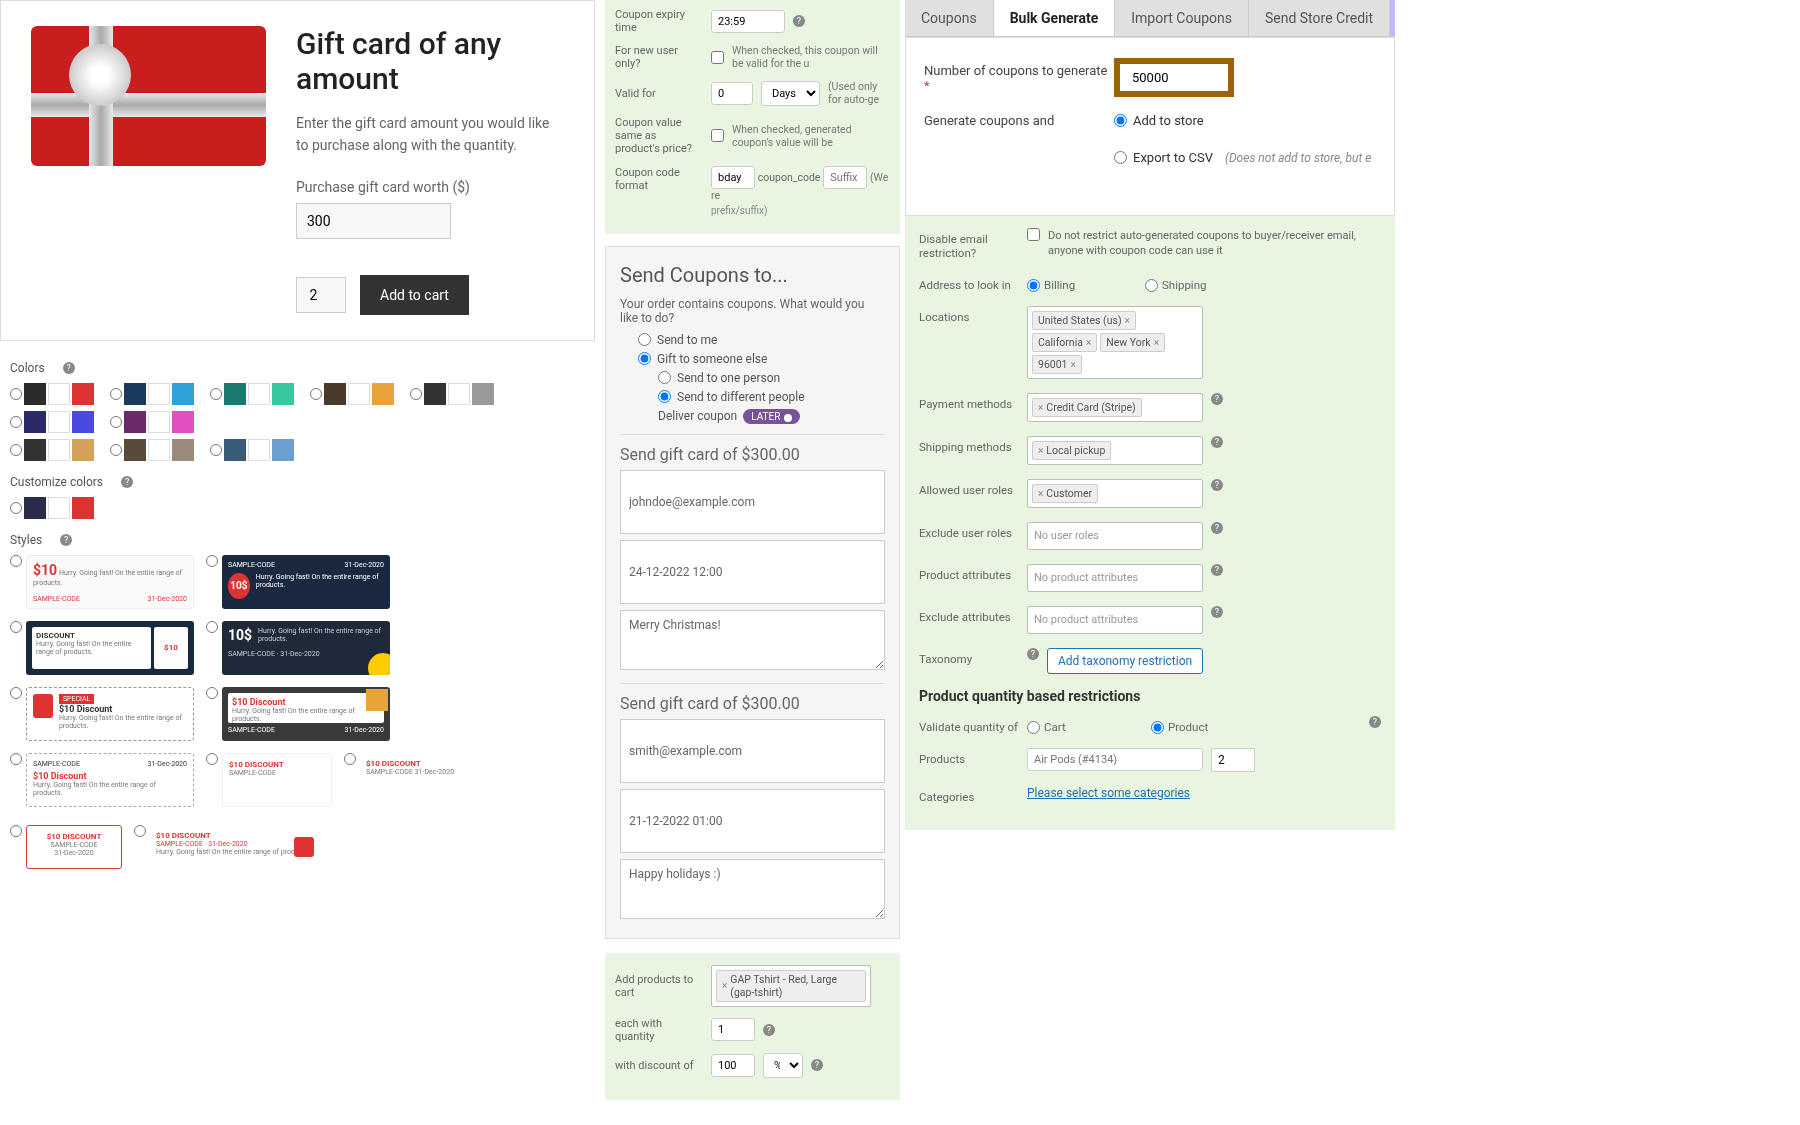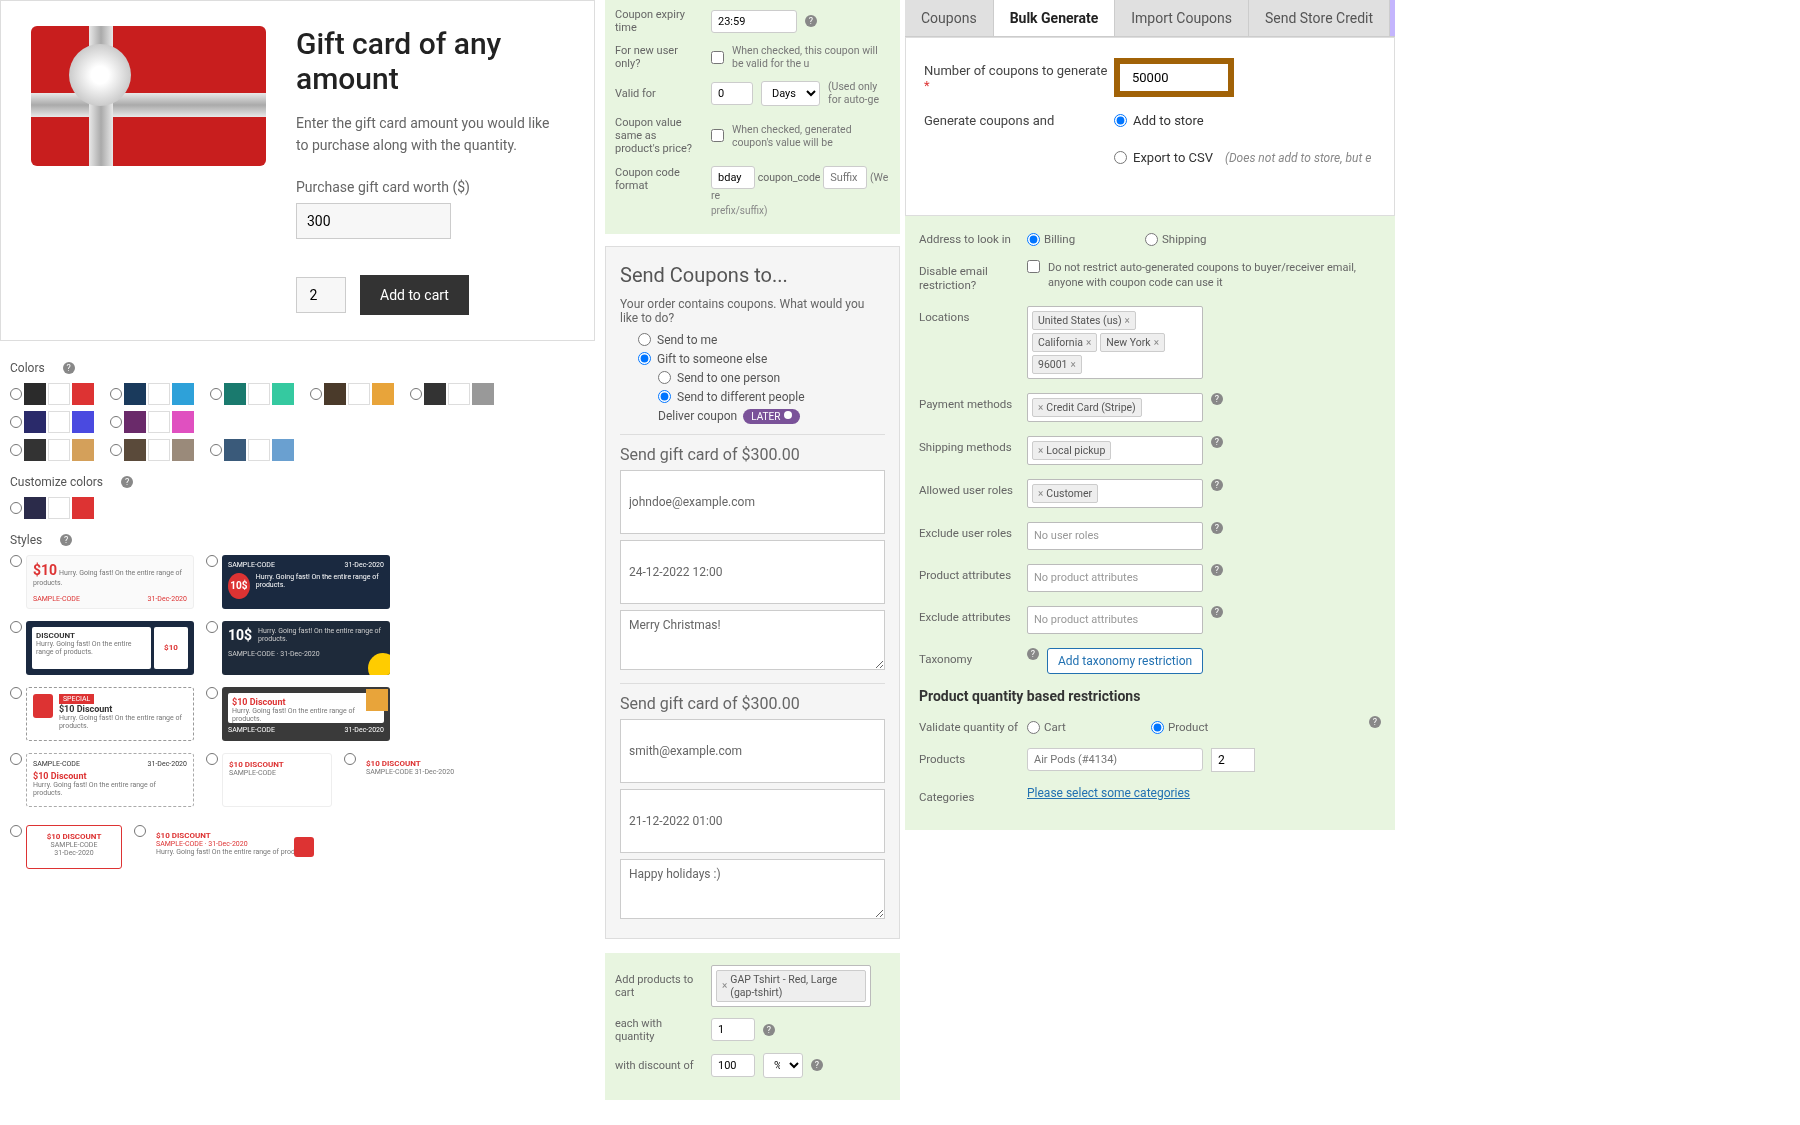--- a/index.html
+++ b/index.html
@@ -45,21 +45,21 @@
 .ct-sm{font-size:7px;line-height:1.2;color:#777}
 .col2-box{background:#e8f5e0;padding:8px 10px;font-size:11px;color:#555}
 .form-row{display:flex;align-items:center;margin-bottom:10px;gap:8px}
 .form-row label{width:88px;font-size:11px;color:#666;flex-shrink:0}
 .inp{border:1px solid #ccc;padding:4px 6px;font-size:11px;background:#fff;border-radius:3px}
 .send-box{background:#f5f5f5;padding:16px 14px;border:1px solid #ddd;margin-top:12px}
 .send-title{font-size:20px;color:#555;margin-bottom:10px}
 .send-q{font-size:12px;color:#666;margin-bottom:8px}
 .radio-line{display:flex;align-items:center;gap:6px;margin:5px 0 5px 18px;font-size:12px;color:#555}
 .radio-line.sub{margin-left:38px}
-.pill{background:#7a5299;color:#fff;border-radius:10px;padding:2px 8px;font-size:10px;display:inline-flex;align-items:flex-start;gap:4px}
+.pill{background:#7a5299;color:#fff;border-radius:10px;padding:2px 8px;font-size:10px;display:inline-flex;align-items:flex-end;gap:4px}
 .pill-dot{width:8px;height:8px;background:#fff;border-radius:50%}
 .gift-section{border-top:1px solid #ddd;padding-top:10px;margin-top:10px}
 .gift-label{font-size:16px;color:#666;margin-bottom:6px}
 .gift-inp{width:100%;border:1px solid #ccc;padding:24px 8px;font-size:12px;margin-bottom:6px;background:#fff;color:#666}
 .gift-ta{width:100%;border:1px solid #ccc;padding:7px 8px;font-size:12px;height:60px;resize:both;color:#666}
 .col2-box2{background:#e8f5e0;padding:12px 10px;margin-top:14px}
 .tabs{display:flex;background:#c4b5fd;border-bottom:1px solid #ccc}
 .tab{padding:10px 16px;font-size:14px;color:#555;cursor:pointer;background:#e0e0e0;border-right:1px solid #ccc}
 .tab.active{background:#fff;font-weight:bold;color:#222}
 .gen-box{background:#fff;padding:20px 18px;border:1px solid #ddd}
@@ -302,21 +302,21 @@
           </div>
       </div>
     </div>
   </div>
 </div>
 
 <div class="col2">
   <div class="col2-box">
     <div class="form-row">
         <label>Coupon expiry time</label>
-        <input class="inp" style="width: 86px;" value="23:59">
+        <input class="inp" style="width: 74px;" value="23:59">
         <span class="help">?</span>
       </div>
     <div class="form-row">
         <label>For new user only?</label>
         <input type="checkbox" style="">
         <span style="font-size:10.5px;color:#777">When checked, this coupon will be valid for the u</span>
       </div>
     <div class="form-row">
         <label>Valid for</label>
         <input class="inp" style="width: 42px;" value="0">
@@ -427,36 +427,36 @@
         <div class="gen-radio" style="margin-top:22px">
             <input type="radio" style="">
             <span>Export to CSV</span>
             <span class="gen-note">(Does not add to store, but e</span>
           </div>
       </div>
     </div>
   </div>
 
   <div class="restrict-box">
+    <div class="r-row">
+        <label>Disable email restriction?</label>
+        <input type="checkbox" style="">
+        <span style="font-size:11px;color:#666;line-height:1.4">Do not restrict auto-generated coupons to buyer/receiver email, anyone with coupon code can use it</span>
+      </div>
     <div class="r-row">
         <label>Address to look in</label>
       <label style="display:flex;align-items:center;gap:4px">
           <input type="radio" checked="" style="">
           <span>Billing</span>
         </label>
       <label style="display:flex;align-items:center;gap:4px;margin-left:10px">
           <input type="radio" style="">
           <span>Shipping</span>
         </label>
     </div>
-    <div class="r-row">
-        <label>Disable email restriction?</label>
-        <input type="checkbox" style="">
-        <span style="font-size:11px;color:#666;line-height:1.4">Do not restrict auto-generated coupons to buyer/receiver email, anyone with coupon code can use it</span>
-      </div>
     <div class="r-row">
         <label>Locations</label>
       <div class="tagbox" style="min-height:48px">
         <span class="tag">
             <span>United States (us)</span>
             <span class="tag-x">×</span>
           </span>
         <span class="tag">
             <span>California</span>
             <span class="tag-x">×</span>

